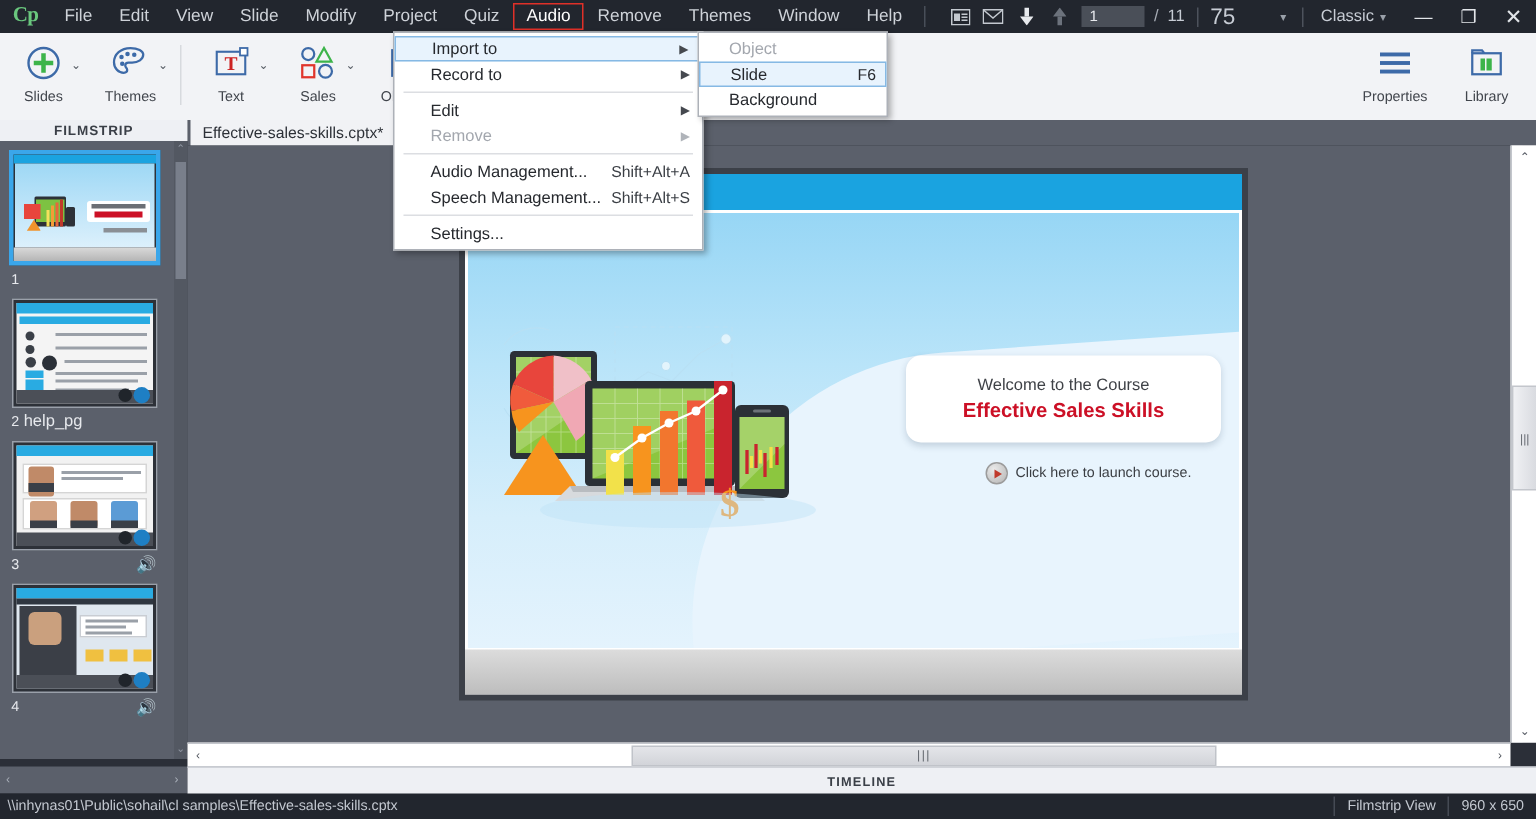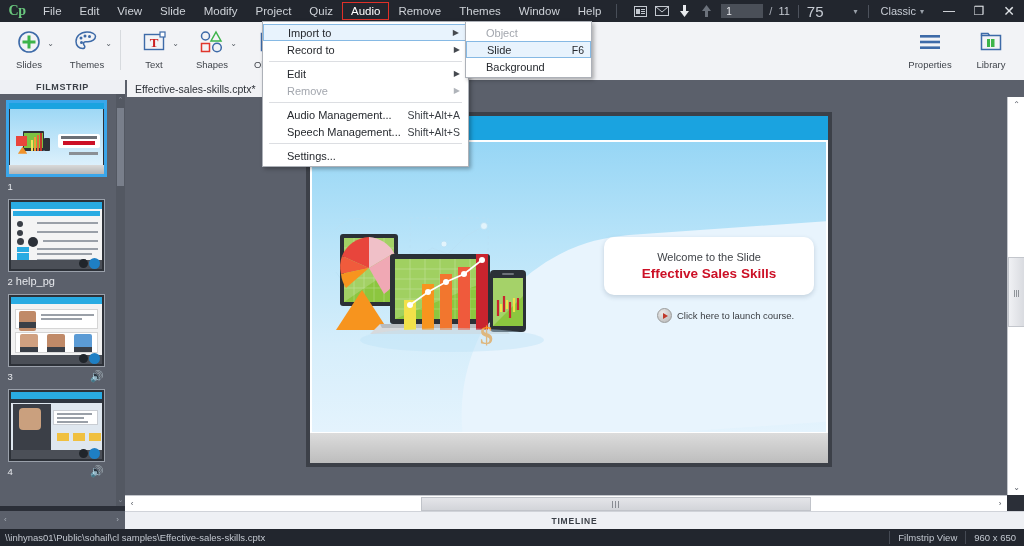--- a/index.html
+++ b/index.html
@@ -338,21 +338,21 @@
       <div class="tb-btn">
         <div class="tb-icon">
           <svg width="28" height="24" viewBox="0 0 28 24">
               <circle cx="7.5" cy="6" r="4" fill="none" stroke="#3d6aa8" stroke-width="1.5"></circle>
               <path d="M18 2 L23 11 L13 11 Z" fill="none" stroke="#3db44a" stroke-width="1.5"></path>
               <rect x="3.5" y="13.5" width="8" height="8" fill="none" stroke="#e0352c" stroke-width="1.5"></rect>
               <circle cx="19" cy="17.5" r="4.3" fill="none" stroke="#3d6aa8" stroke-width="1.5"></circle>
             </svg>
         </div>
         <div class="tb-caret">⌄</div>
-        <div class="lbl">Shapes</div>
+        <div class="lbl">Sales</div>
       </div>
 
       <div class="tb-btn">
         <div class="tb-icon">
           <svg width="24" height="24" viewBox="0 0 24 24">
               <rect x="3.5" y="3.5" width="17" height="17" fill="none" stroke="#3d6aa8" stroke-width="1.5"></rect>
               <rect x="6.5" y="6.5" width="4.5" height="4.5" fill="#3d6aa8"></rect>
               <rect x="13" y="6.5" width="4.5" height="4.5" fill="#3d6aa8"></rect>
               <rect x="6.5" y="13" width="4.5" height="4.5" fill="#3d6aa8"></rect>
               <rect x="13" y="13" width="4.5" height="4.5" fill="#3d6aa8"></rect>
@@ -634,21 +634,21 @@
             </g>
             <rect x="170" y="61" width="12" height="2" rx="1" fill="#6d7278"></rect>
 
             <text x="148" y="132" font-size="26" font-weight="bold" fill="#f7941e" font-family="Liberation Serif, serif">$</text>
 
             <ellipse cx="120" cy="128" rx="92" ry="12" fill="#bfe3f6" opacity="0.45"></ellipse>
           </svg>
         </div>
 
         <div class="callout">
-          <div class="l1">Welcome to the Slide</div>
+          <div class="l1">Welcome to the Course</div>
           <div class="l2">Effective Sales Skills</div>
         </div>
 
         <div class="launch">
           <div class="play">
               <i></i>
             </div>
           <div class="txt">Click here to launch course.</div>
         </div>
       </div>

